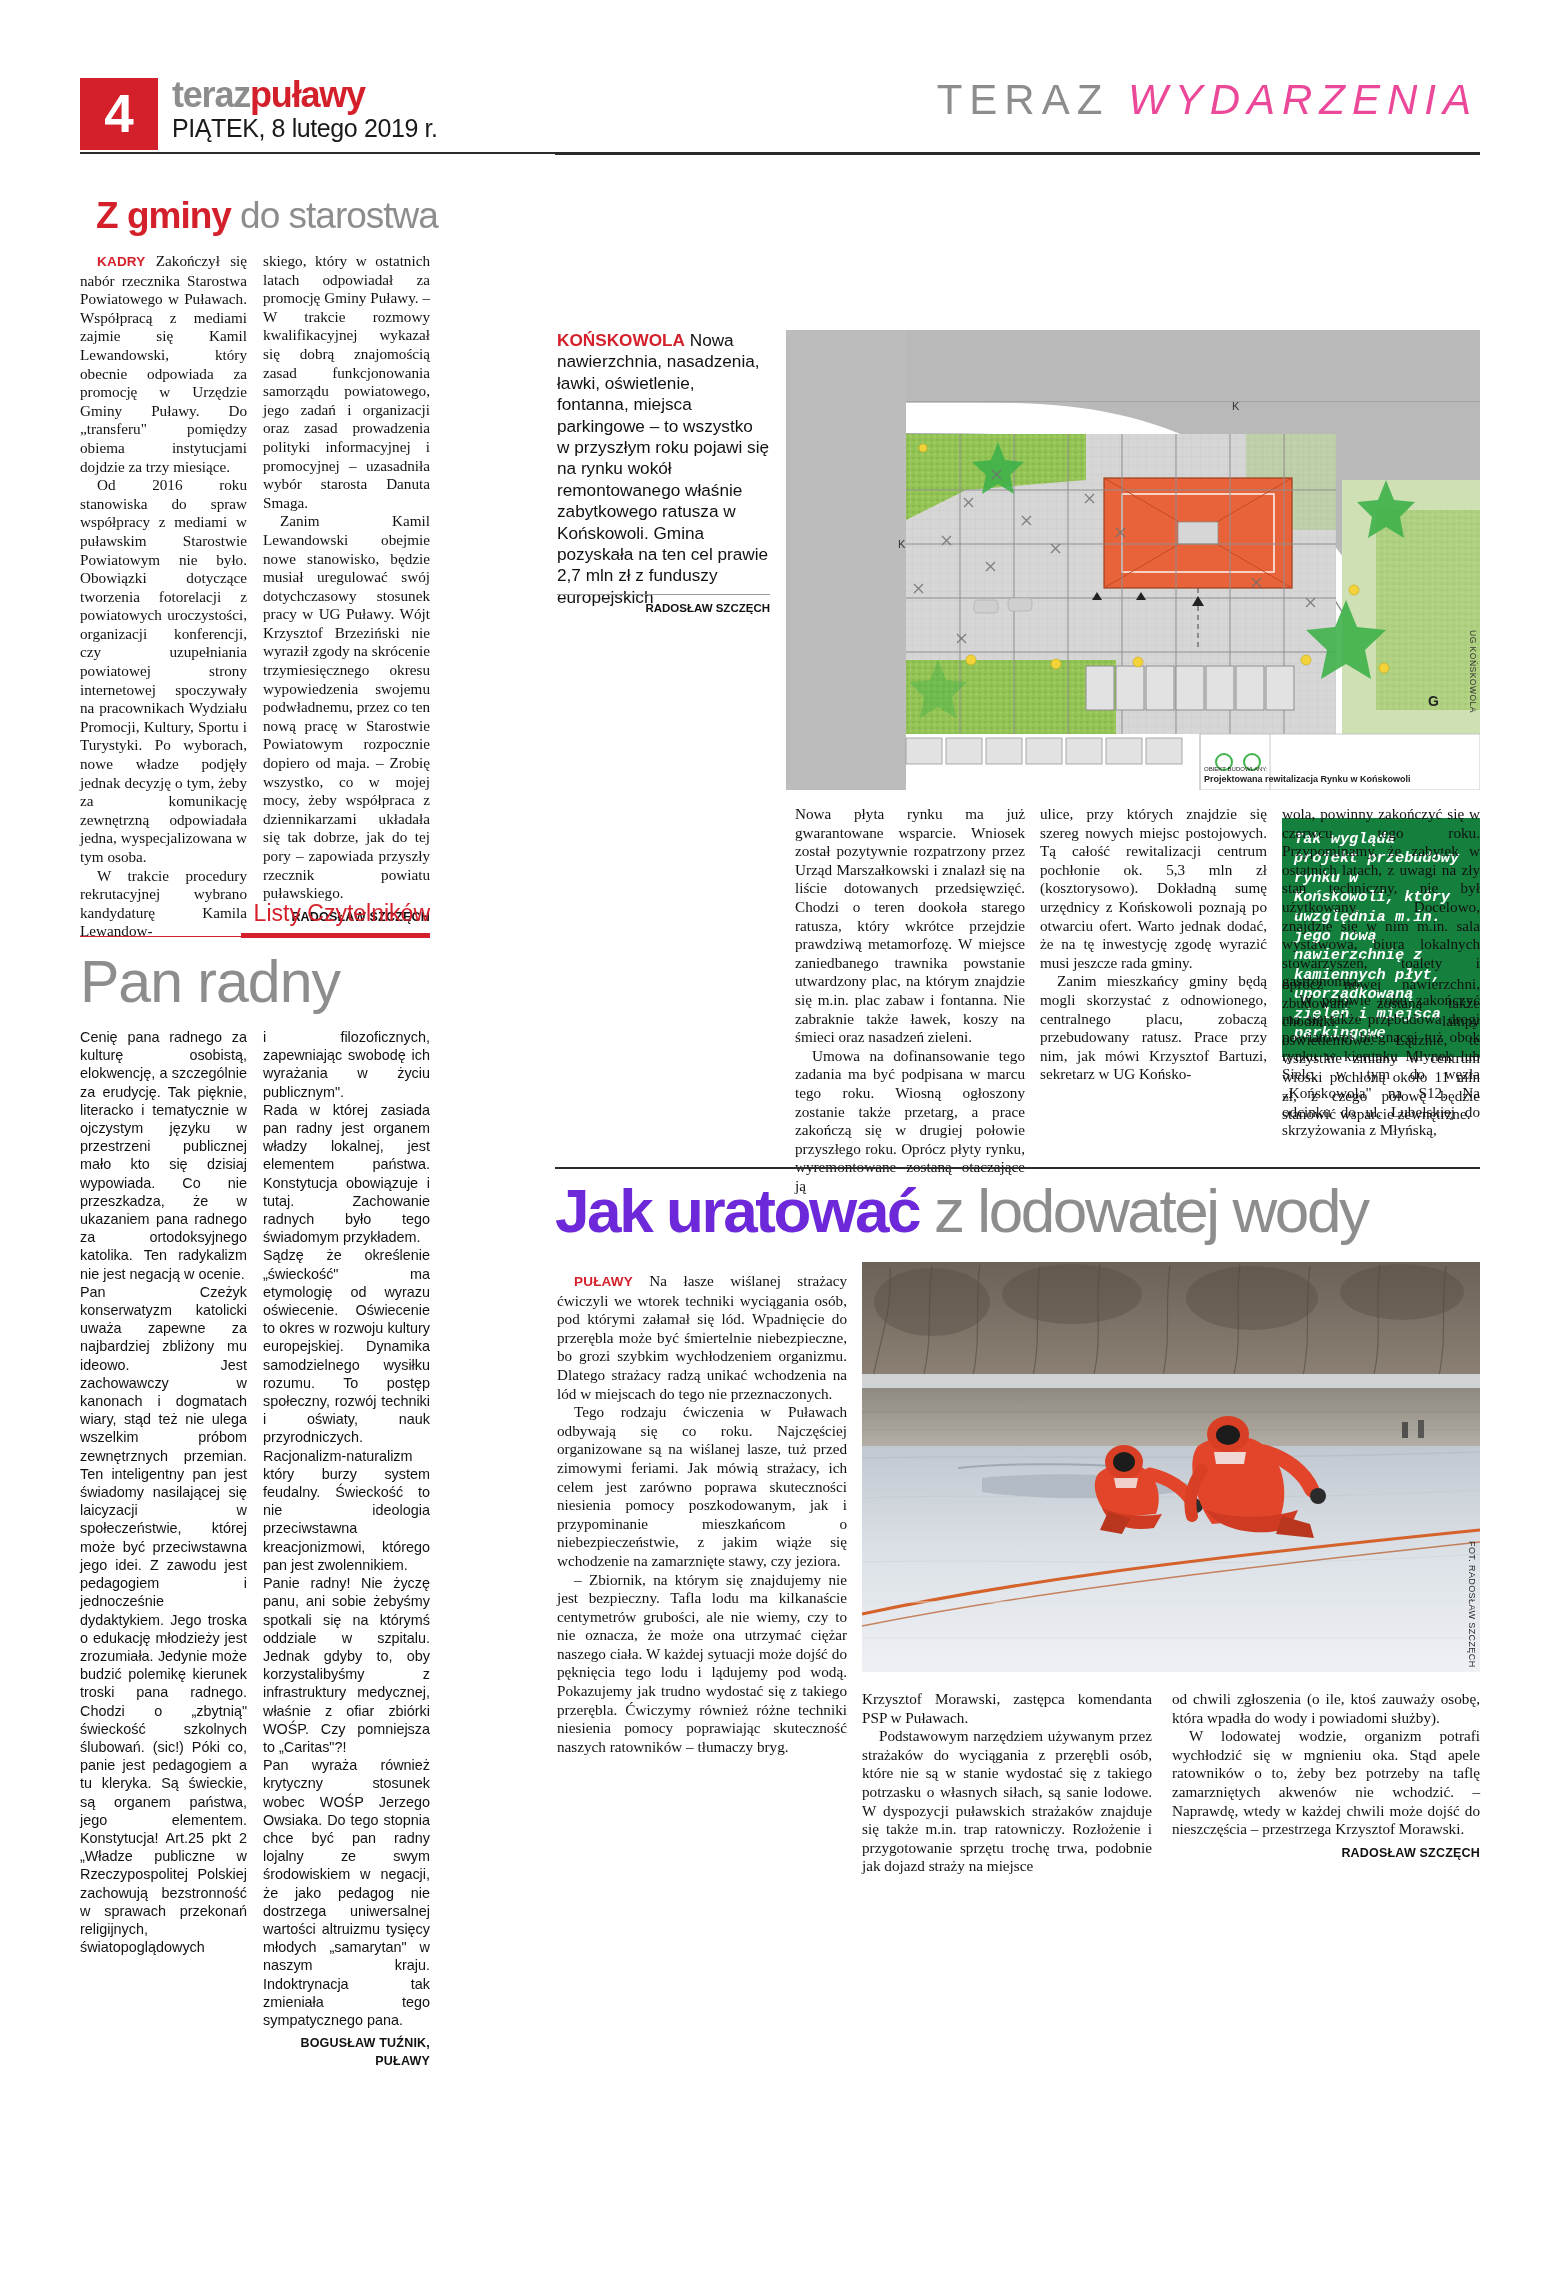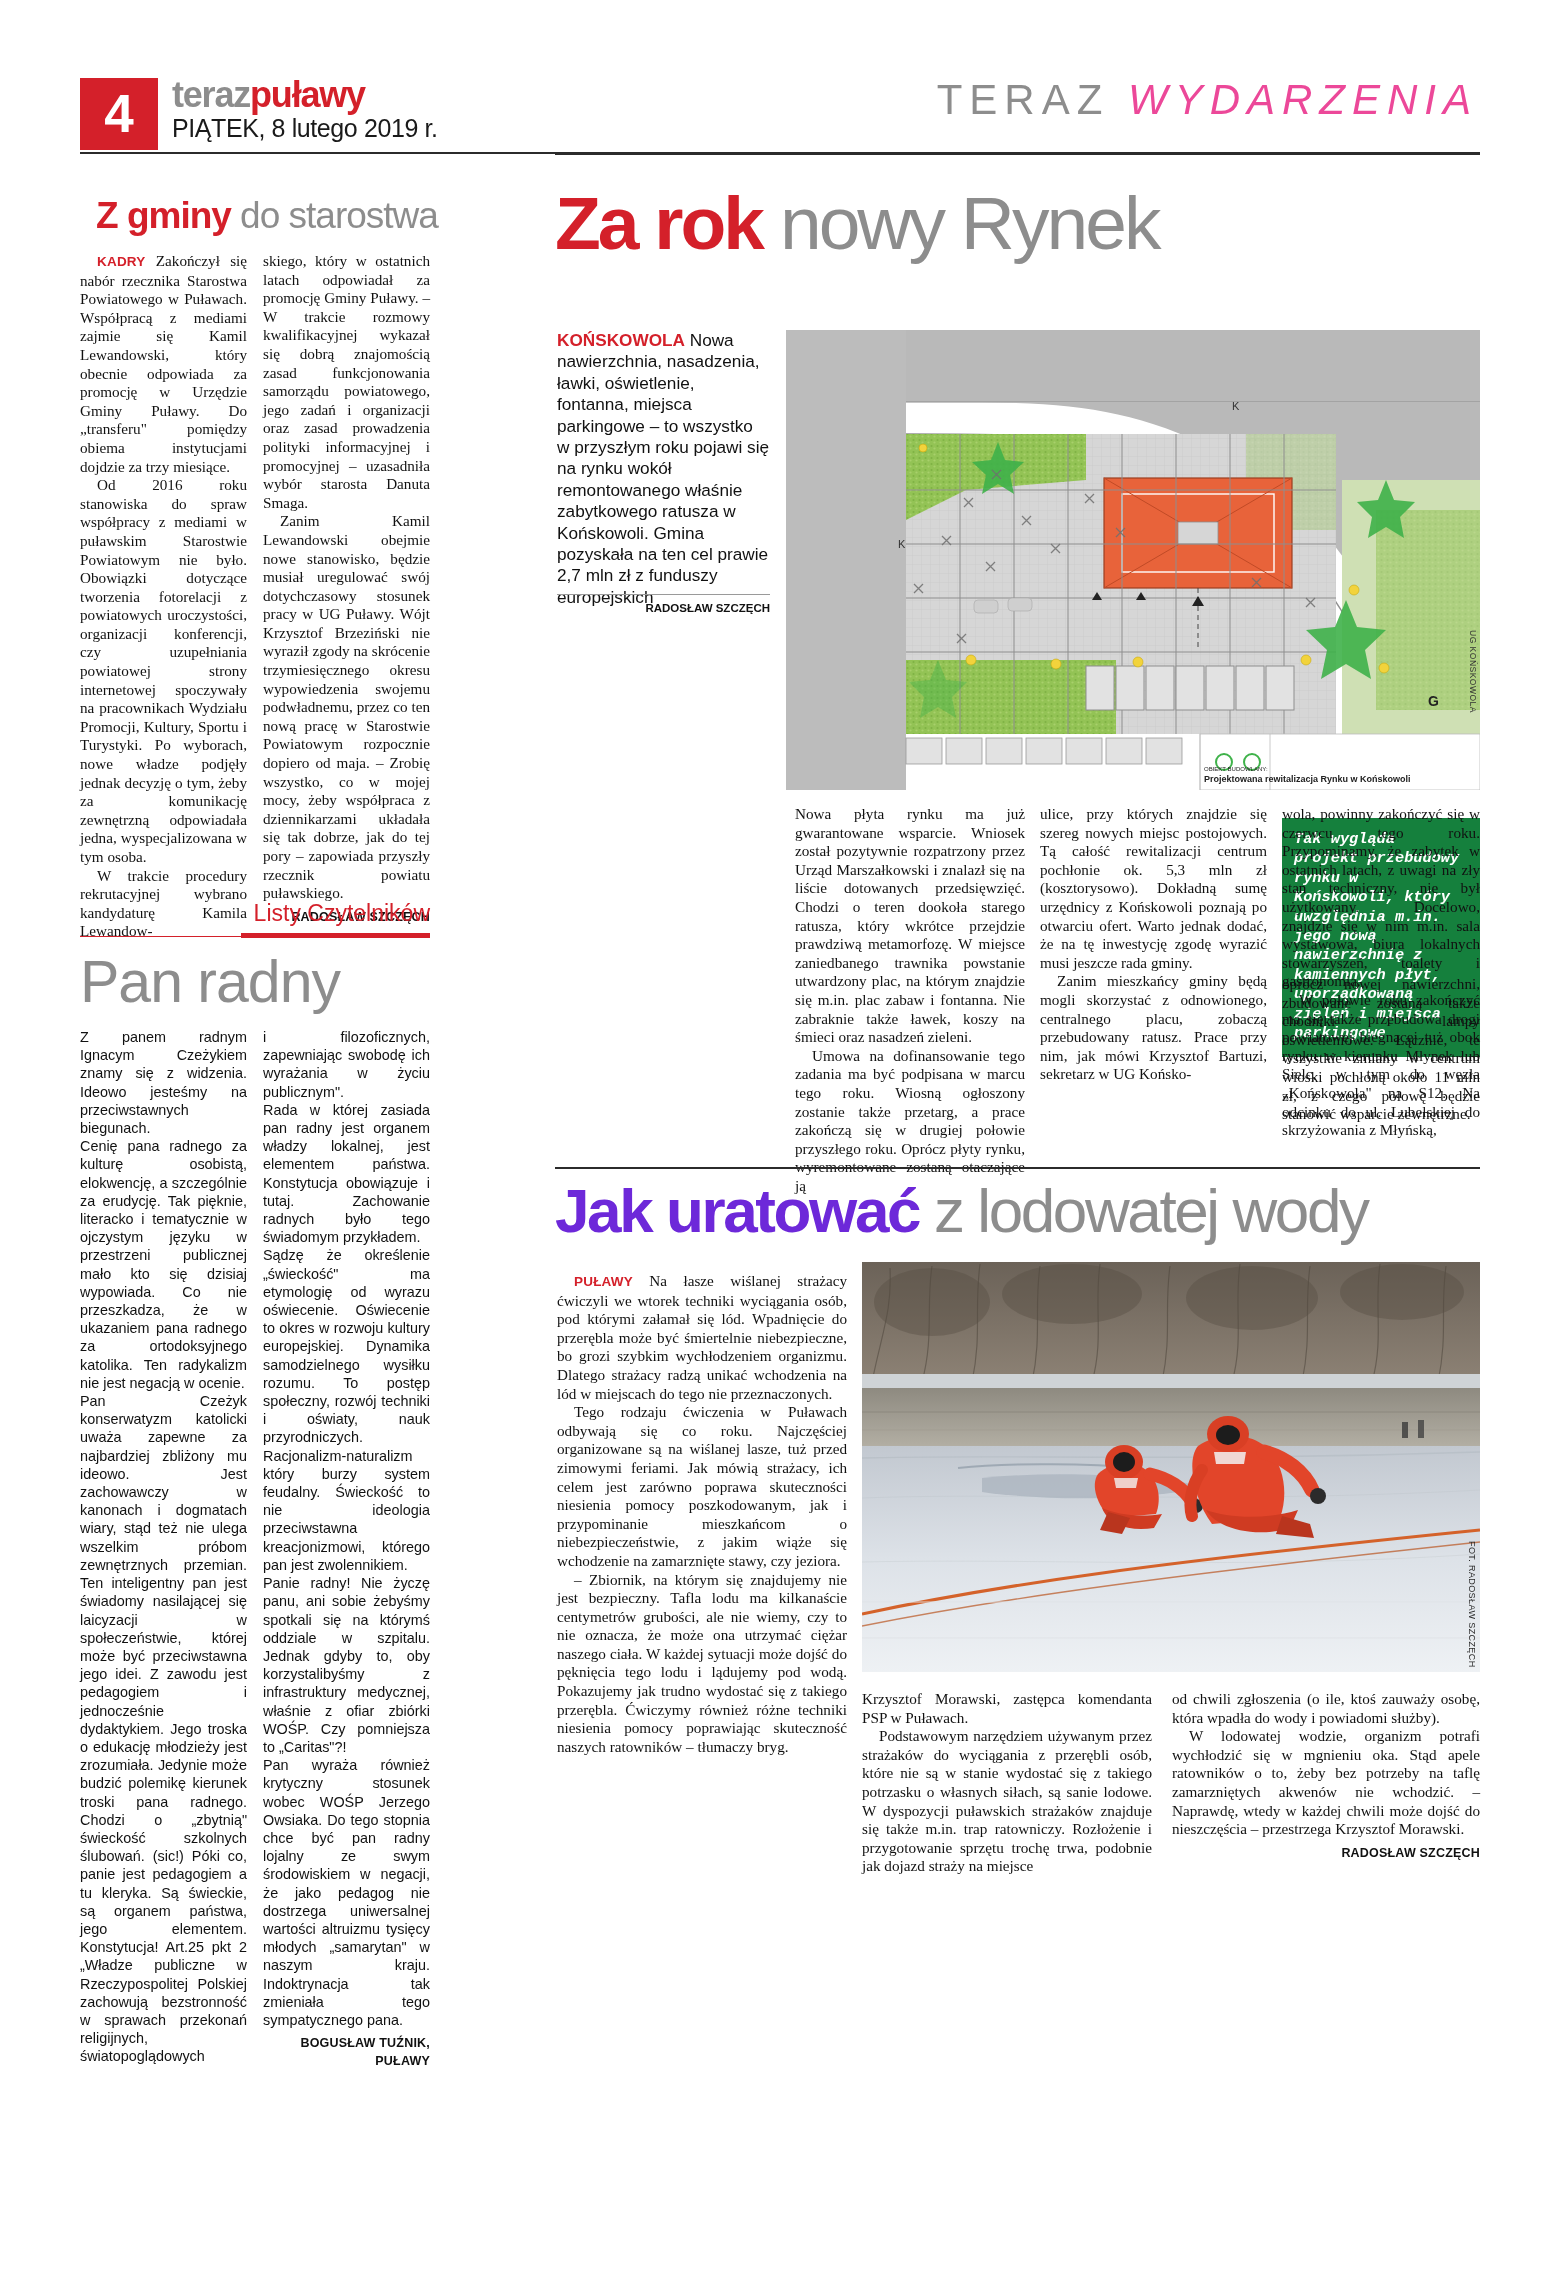--- a/index.html
+++ b/index.html
@@ -138,36 +138,32 @@
     <p>Zanim Kamil Lewandowski obejmie nowe stanowisko, będzie musiał uregulować swój dotychczasowy stosunek pracy w UG Puławy. Wójt Krzysztof Brzeziński nie wyraził zgody na skrócenie trzymiesięcznego okresu wypowiedzenia swojemu podwładnemu, przez co ten nową pracę w Starostwie Powiatowym rozpocznie dopiero od maja. – Zrobię wszystko, co w mojej mocy, żeby współpraca z dziennikarzami układała się tak dobrze, jak do tej pory – zapowiada przyszły rzecznik powiatu puławskiego.</p>
     <div class="byline">RADOSŁAW SZCZĘCH</div>
   </div>
 
   <div class="listy-label">Listy Czytelników</div>
   <div class="listy-rule"></div>
   <div class="listy-rule-thick"></div>
   <div class="hl-panradny">Pan radny</div>
 
   <div class="col-c sans-col">
-    <p>Z panem radnym Ignacym Czeżykiem znamy się z widzenia. Ideowo jesteśmy na przeciwstawnych biegunach.</p>
     <p>Cenię pana radnego za kulturę osobistą, elokwencję, a szczególnie za erudycję. Tak pięknie, literacko i tematycznie w ojczystym języku w przestrzeni publicznej mało kto się dzisiaj wypowiada. Co nie przeszkadza, że w ukazaniem pana radnego za ortodoksyjnego katolika. Ten radykalizm nie jest negacją w ocenie.</p>
     <p>Pan Czeżyk konserwatyzm katolicki uważa zapewne za najbardziej zbliżony mu ideowo. Jest zachowawczy w kanonach i dogmatach wiary, stąd też nie ulega wszelkim próbom zewnętrznych przemian. Ten inteligentny pan jest świadomy nasilającej się laicyzacji w społeczeństwie, której może być przeciwstawna jego idei. Z zawodu jest pedagogiem i jednocześnie dydaktykiem. Jego troska o edukację młodzieży jest zrozumiała. Jedynie może budzić polemikę kierunek troski pana radnego. Chodzi o „zbytnią" świeckość szkolnych ślubowań. (sic!) Póki co, panie jest pedagogiem a tu kleryka. Są świeckie, są organem państwa, jego elementem. Konstytucja! Art.25 pkt 2 „Władze publiczne w Rzeczypospolitej Polskiej zachowują bezstronność w sprawach przekonań religijnych, światopoglądowych</p>
   </div>
   <div class="col-d sans-col">
     <p>i filozoficznych, zapewniając swobodę ich wyrażania w życiu publicznym".</p>
     <p>Rada w której zasiada pan radny jest organem władzy lokalnej, jest elementem państwa. Konstytucja obowiązuje i tutaj. Zachowanie radnych było tego świadomym przykładem.</p>
     <p>Sądzę że określenie „świeckość" ma etymologię od wyrazu oświecenie. Oświecenie to okres w rozwoju kultury europejskiej. Dynamika samodzielnego wysiłku rozumu. To postęp społeczny, rozwój techniki i oświaty, nauk przyrodniczych. Racjonalizm-naturalizm który burzy system feudalny. Świeckość to nie ideologia przeciwstawna kreacjonizmowi, którego pan jest zwolennikiem.</p>
     <p>Panie radny! Nie życzę panu, ani sobie żebyśmy spotkali się na którymś oddziale w szpitalu. Jednak gdyby to, oby korzystalibyśmy z infrastruktury medycznej, właśnie z ofiar zbiórki WOŚP. Czy pomniejsza to „Caritas"?!</p>
     <p>Pan wyraża również krytyczny stosunek wobec WOŚP Jerzego Owsiaka. Do tego stopnia chce być pan radny lojalny ze swym środowiskiem w negacji, że jako pedagog nie dostrzega uniwersalnej wartości altruizmu tysięcy młodych „samarytan" w naszym kraju. Indoktrynacja tak zmieniała tego sympatycznego pana.</p>
     <div class="byline">BOGUSŁAW TUŹNIK, PUŁAWY</div>
   </div>
 
-  <div class="hl-zarok">
-    <span class="r">Za rok</span><span class="g"> nowy Rynek</span>
-  </div>
 
   <div class="lede">
     <span class="kick">KOŃSKOWOLA</span><span> Nowa nawierzchnia, nasadzenia, ławki, oświetlenie, fontanna, miejsca parkingowe – to wszystko w przyszłym roku pojawi się na rynku wokół remontowanego właśnie zabytkowego ratusza w Końskowoli. Gmina pozyskała na ten cel prawie 2,7 mln zł z funduszy europejskich</span>
   </div>
   <div class="lede-rule"></div>
   <div class="lede-byline">RADOSŁAW SZCZĘCH</div>
 
   <div class="mapwrap">
     <svg width="694" height="460" viewBox="0 0 694 460">
       <defs>

